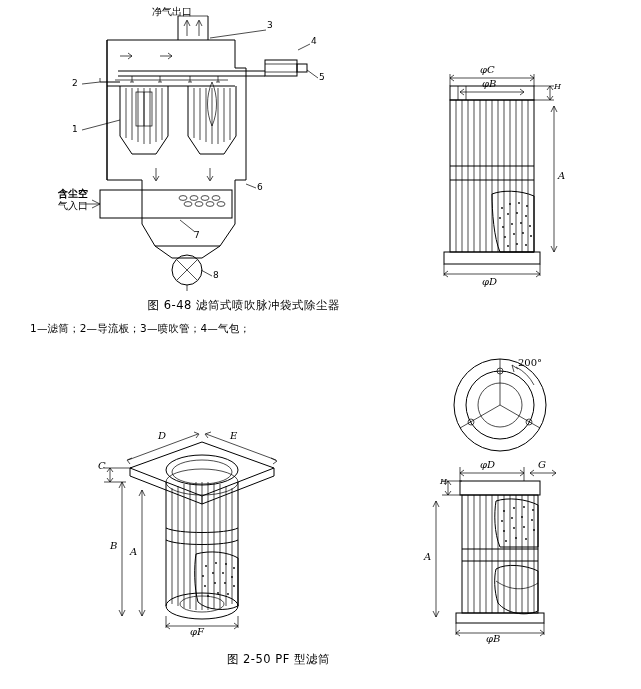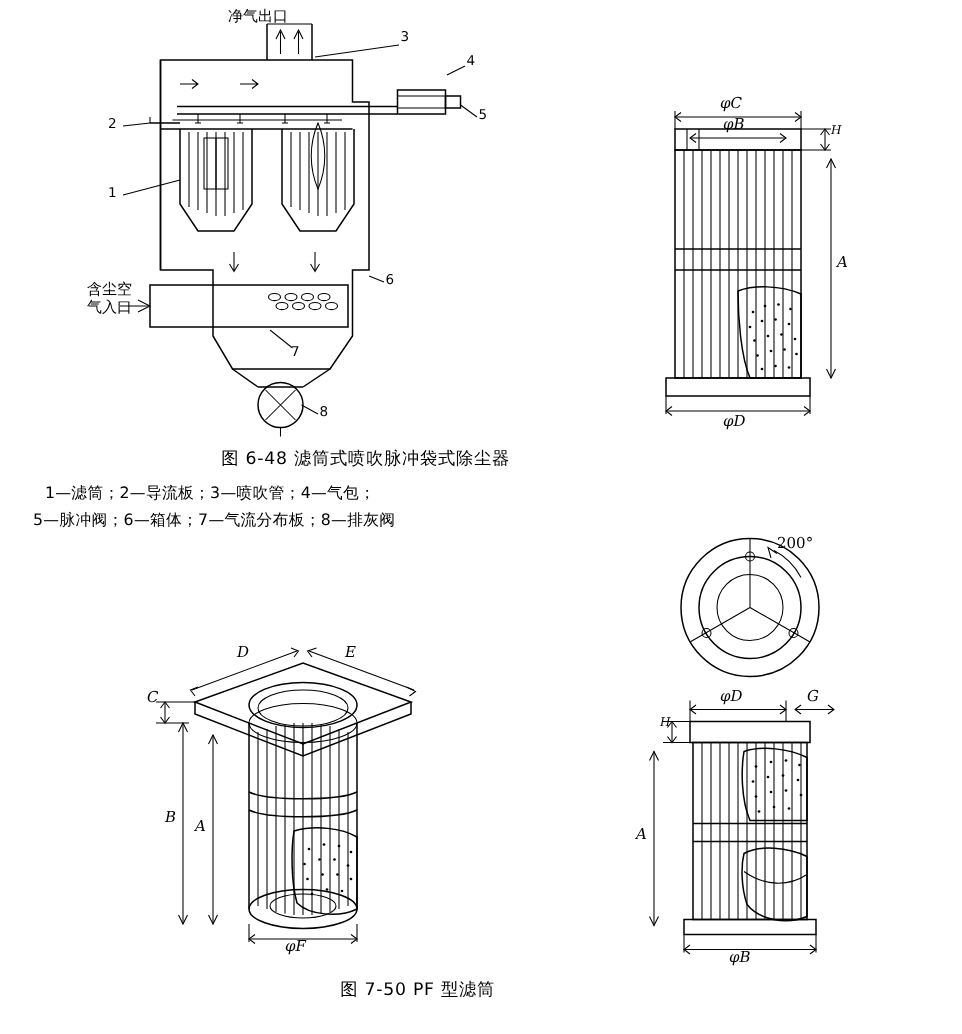--- a/index.html
+++ b/index.html
@@ -159,36 +159,35 @@
       <path class="ln-thin" d="M120 212 L135 224"></path>
       <path class="ln-thin" d="M141 262 L152 268"></path>
 
       <path class="ln-thin" d="M60 48 L72 48 M68 45 L72 48 L68 51"></path>
       <path class="ln-thin" d="M100 48 L112 48 M108 45 L112 48 L108 51"></path>
       <path class="ln-thin" d="M96 160 L96 172 M93 168 L96 173 L99 168"></path>
       <path class="ln-thin" d="M150 160 L150 172 M147 168 L150 173 L153 168"></path>
     </svg>
 
     <div class="cn" style="left:92px; top:-2px;">净气出口</div>
-    <div class="cn" style="left:-2px; top:180px;">含尘空</div>
+    <div class="cn" style="left:-2px; top:180px;font-weight:bold;">含尘空</div>
     <div class="cn" style="left:-2px; top:192px;">气入口</div>
 
     <div class="lbl" style="left:12px; top:116px;">1</div>
     <div class="lbl" style="left:12px; top:70px;">2</div>
     <div class="lbl" style="left:207px; top:12px;">3</div>
     <div class="lbl" style="left:251px; top:28px;">4</div>
     <div class="lbl" style="left:259px; top:64px;">5</div>
     <div class="lbl" style="left:197px; top:174px;">6</div>
     <div class="lbl" style="left:134px; top:222px;">7</div>
     <div class="lbl" style="left:153px; top:262px;">8</div>
   </div>
 
   <div class="caption" style="left:40px; top:298px; width:300px;">图 6-48   滤筒式喷吹脉冲袋式除尘器</div>
   <div class="legend" style="left:30px; top:322px; width:320px;">1—滤筒；2—导流板；3—喷吹管；4—气包；</div>
-  <div class="legend" style="left:22px; top:340px; width:336px;">5—脉冲阀；6—箱体；7—气流分布板；8—排灰阀</div>
 
   <div class="fig" style="left:420px; top:62px; width:160px; height:230px;">
     <svg width="160" height="230" viewBox="0 0 160 230">
 
       <rect class="ln" x="30" y="24" width="84" height="14"></rect>
       <path class="ln-thin" d="M38 24 L38 38 M46 24 L46 38"></path>
 
       <rect class="ln" x="30" y="38" width="84" height="152"></rect>
 
       <rect class="ln" x="24" y="190" width="96" height="12"></rect>
@@ -346,21 +345,21 @@
       <path class="ln-thin" d="M96 196 L96 208 M168 196 L168 208"></path>
     </svg>
     <div class="lbl-it" style="left:88px; top:10px;">D</div>
     <div class="lbl-it" style="left:160px; top:10px;">E</div>
     <div class="lbl-it" style="left:28px; top:40px;">C</div>
     <div class="lbl-it" style="left:40px; top:120px;">B</div>
     <div class="lbl-it" style="left:60px; top:126px;">A</div>
     <div class="lbl-it" style="left:120px; top:206px;">φF</div>
   </div>
 
-  <div class="caption" style="left:50px; top:652px; width:280px;">图 7-50   PF 型滤筒</div>
+  <div class="caption" style="left:50px; top:652px; width:280px;">图 2-50   PF 型滤筒</div>
 
   <div class="fig" style="left:400px; top:355px; width:200px; height:285px;">
     <svg width="200" height="285" viewBox="0 0 200 285">
 
       <circle class="ln" cx="100" cy="50" r="46"></circle>
       <circle class="ln" cx="100" cy="50" r="34"></circle>
       <circle class="ln-thin" cx="100" cy="50" r="22"></circle>
 
       <path class="ln-thin" d="M100 50 L100 4"></path>
       <path class="ln-thin" d="M100 50 L140 73"></path>

